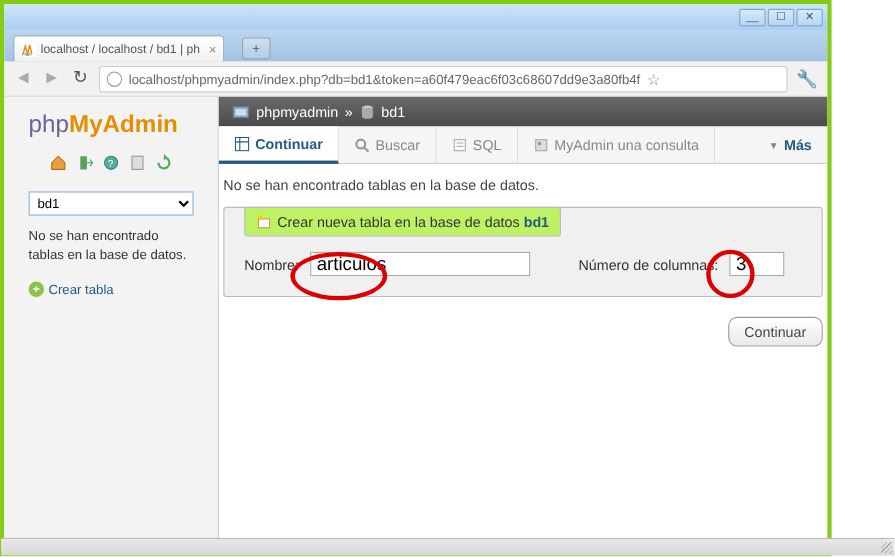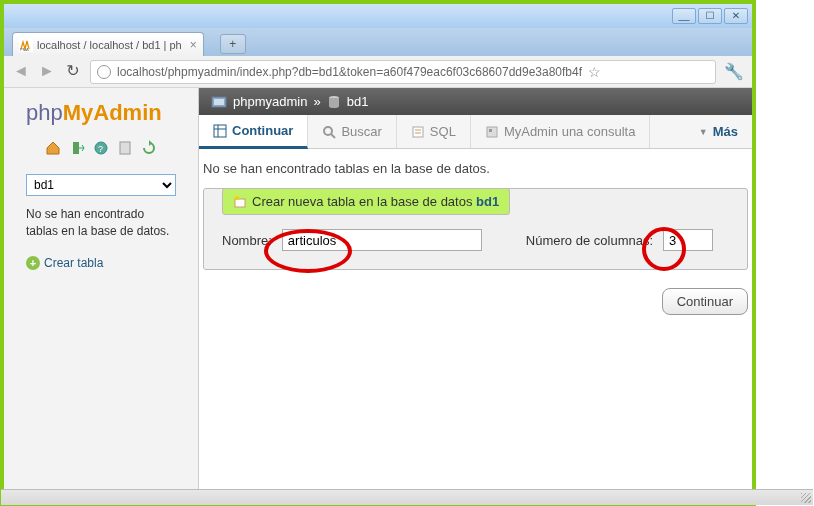--- a/index.html
+++ b/index.html
@@ -36,21 +36,21 @@
 .tabitem{padding:8px 14px;display:flex;align-items:center;gap:5px;color:#888;cursor:pointer;border-right:1px solid #ddd}
 .tabitem.active{color:#235a81;font-weight:bold;border-bottom:3px solid #235a81;background:#fff;margin-bottom:-1px}
 .tabitem.more{margin-left:auto;border-right:none}
 .tri{font-size:9px}
 .msg{font-size:13px;color:#444;padding:12px 4px 8px 4px}
 .formbox{border:1px solid #bbb;border-radius:3px;margin:4px 4px;padding:40px 18px 18px;position:relative;background:#f0f0f0}
 .legend{position:absolute;top:-1px;left:18px;background:#bef264;border:1px solid #bbb;border-radius:3px;padding:5px 10px;font-size:13px;color:#333;display:flex;align-items:center;gap:5px}
 .legend b{color:#235a81}
 .formrow{display:flex;align-items:center;gap:8px;font-size:13px;color:#333}
 .formrow label{margin-right:2px}
-.tinput{border:1px solid #aaa;background:#fff;height:22px;padding:0 5px;font-size:13px}
+.tinput{border:1px solid #aaa;background:#fff;height:22px;padding:0 5px;font-size:17px}
 .btn{background:linear-gradient(#fff,#e9e9e9);border:1px solid #999;border-radius:8px;padding:5px 14px;font-size:13px;font-weight:normal;color:#444;cursor:pointer}
 .btnrow{display:flex;justify-content:flex-end;padding:14px 4px}
 .circle{position:absolute;border:4px solid #d00;border-radius:50%;pointer-events:none}
 .statusbar{position:absolute;bottom:1px;left:1px;right:1px;height:16px;background:linear-gradient(#e8e8e8,#d8d8d8);border-top:1px solid #bbb}
 .statusbar::before{content:"";position:absolute;right:2px;bottom:2px;width:10px;height:10px;background:repeating-linear-gradient(135deg,#aaa,#aaa 1px,transparent 1px,transparent 3px)}
 svg{display:block}
 </style>
 </head>
 <body>
 

